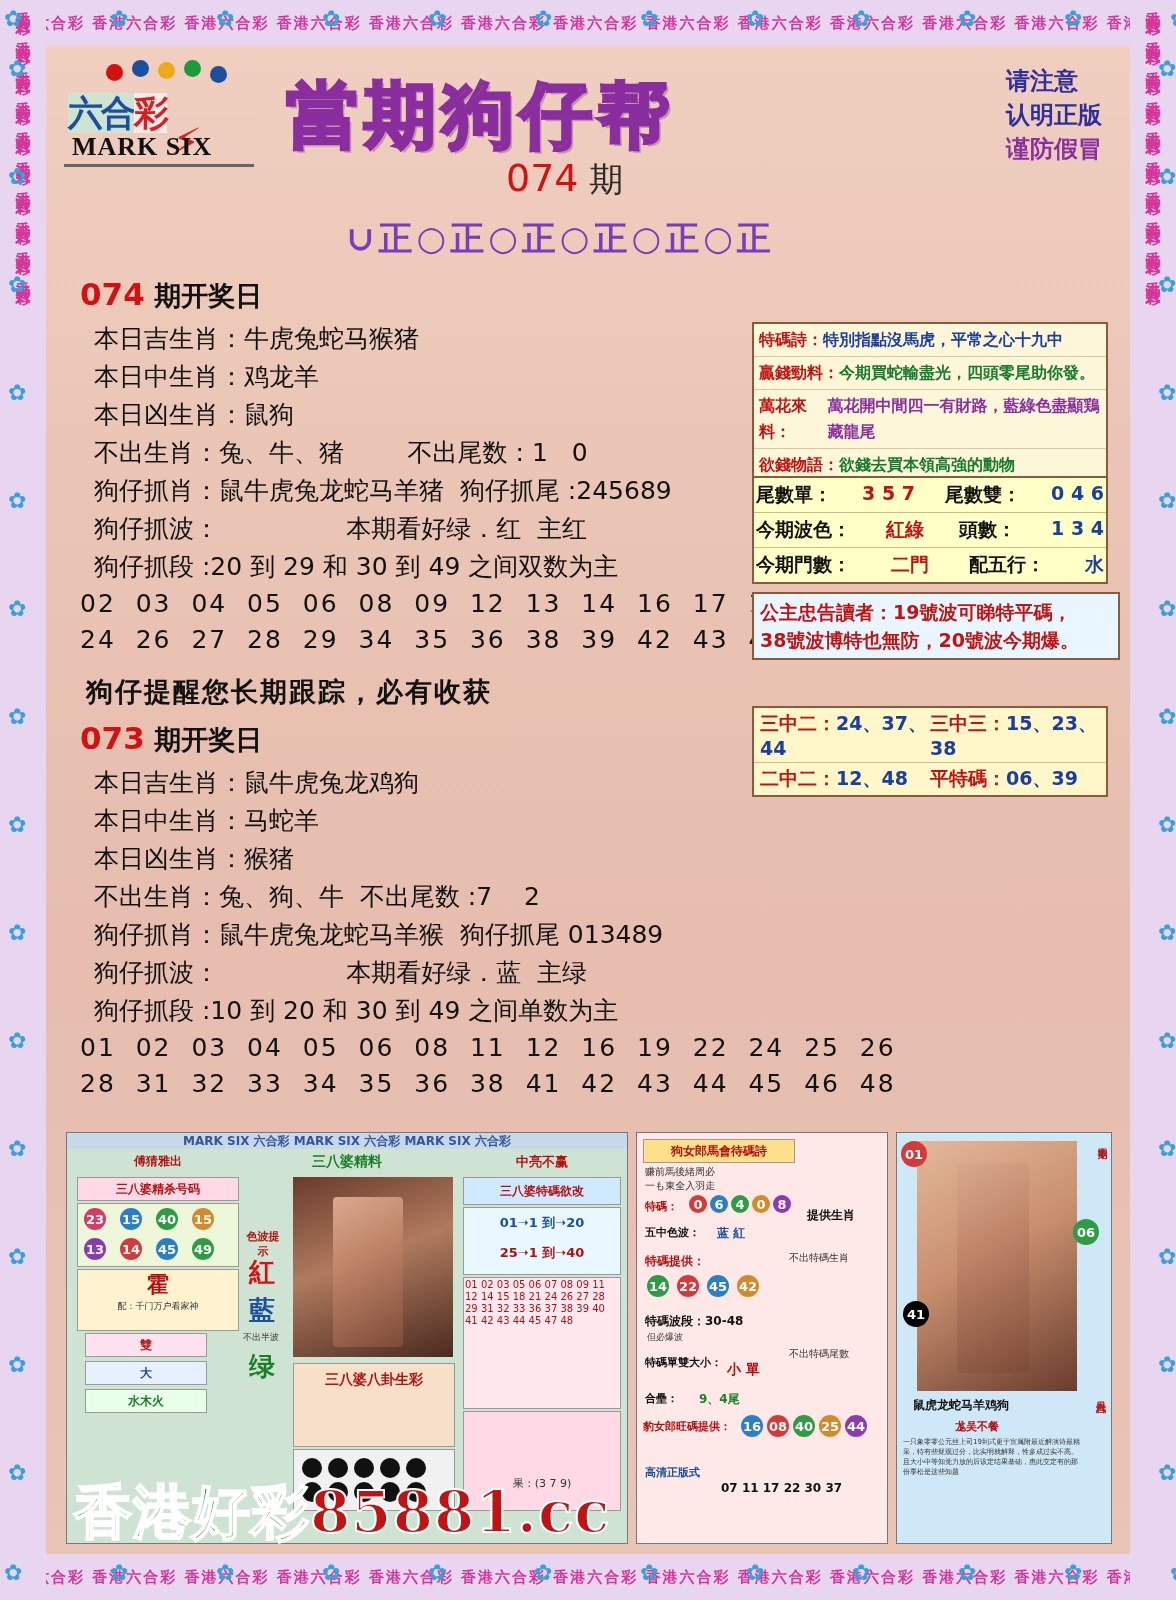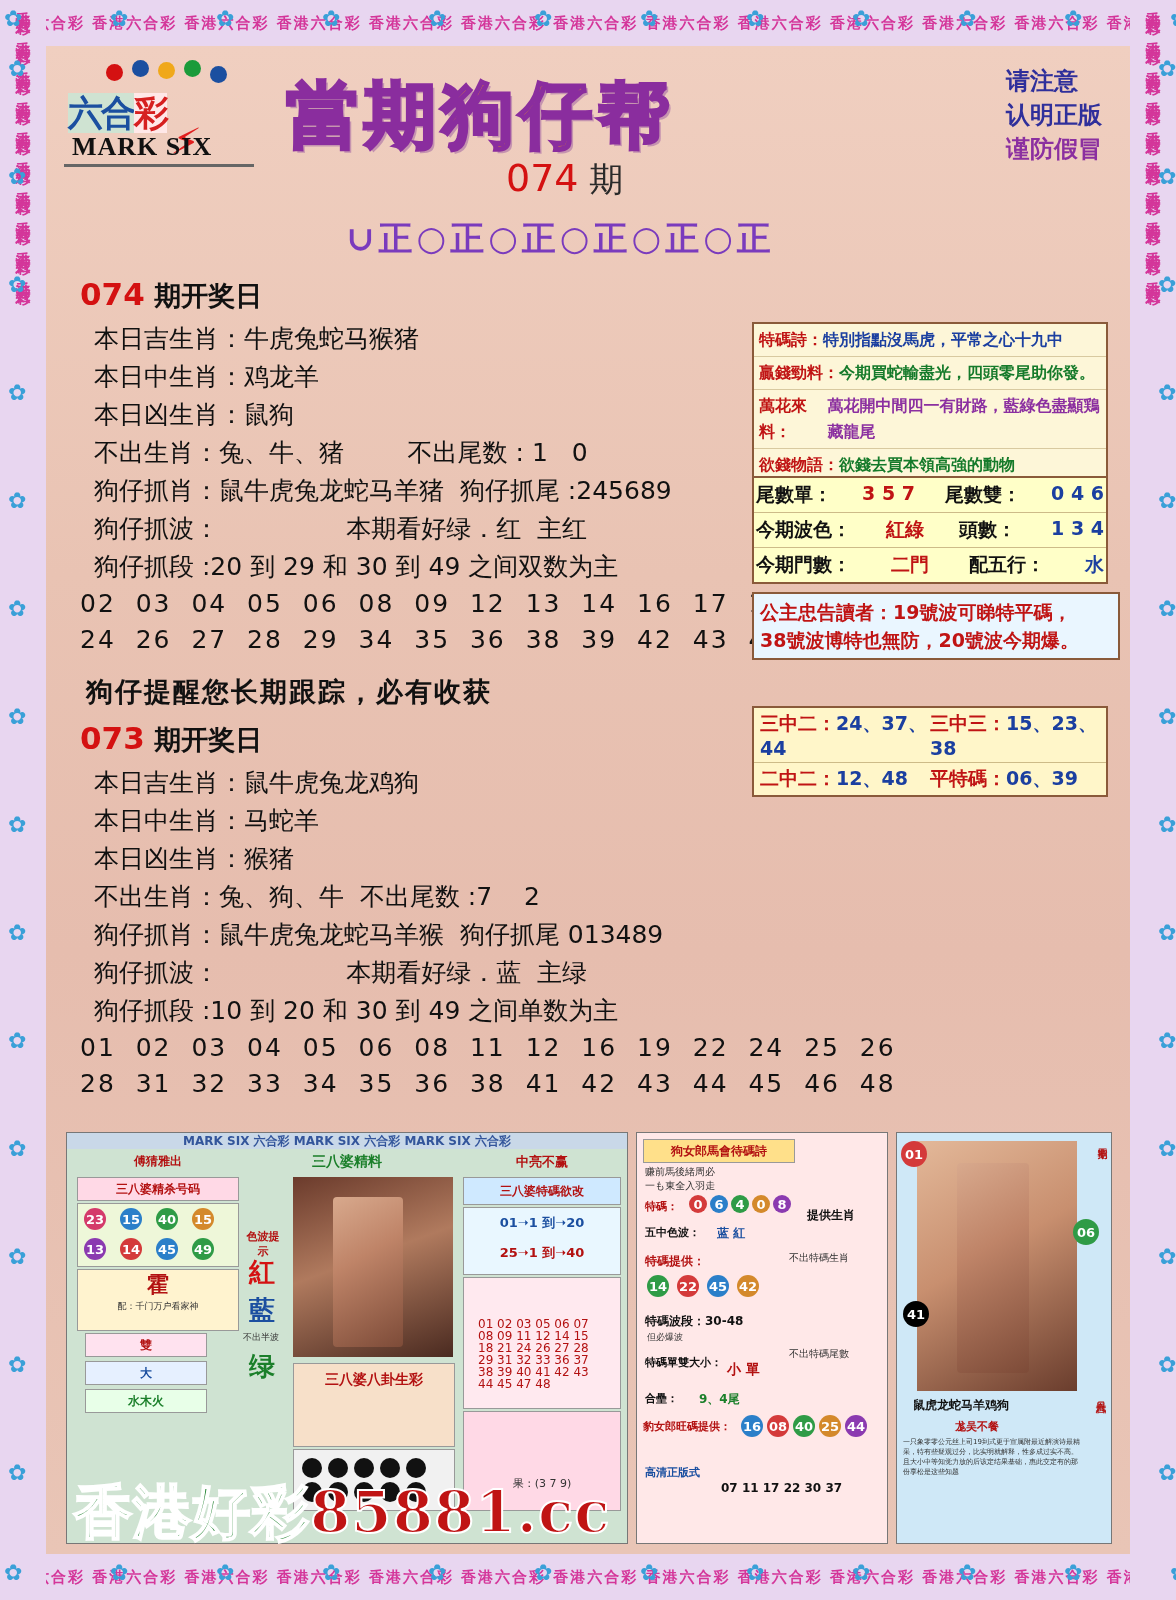--- a/index.html
+++ b/index.html
@@ -400,21 +400,21 @@
         </div>
 
         <div class="mini" style="left:396px;top:44px;width:156px;height:26px;background:#cfe9ff;">
           <div class="mini-t" style="line-height:26px;color:#b31111;">三八婆特碼欲改</div>
         </div>
         <div class="mini" style="left:396px;top:74px;width:156px;height:66px;background:#e9f7ff;">
           <div style="font-size:13px;font-weight:bold;color:#1b4fa0;text-align:center;line-height:30px;">01➝1 到➝20</div>
           <div style="font-size:13px;font-weight:bold;color:#b31111;text-align:center;line-height:30px;">25➝1 到➝40</div>
         </div>
         <div class="mini" style="left:396px;top:144px;width:156px;height:130px;background:#ffe9ef;">
-          <div style="font-size:12px;color:#b31111;padding:14px;line-height:12px;margin-top:26px;">01 02 03 05 06 07 08 09 11 12 14 15 18 21 24 26 27 28 29 31 32 33 36 37 38 39 40 41 42 43 44 45 47 48</div>
+          <div style="font-size:10px;color:#b31111;padding:1px;line-height:12px;">01 02 03 05 06 07 08 09 11 12 14 15 18 21 24 26 27 28 29 31 32 33 36 37 38 39 40 41 42 43 44 45 47 48</div>
         </div>
         <div class="mini" style="left:396px;top:278px;width:156px;height:98px;background:#ffd9e6;">
           <div style="font-size:11px;color:#333;text-align:center;padding-top:64px;">果：(3 7 9)</div>
         </div>
       </div>
     </div>
 
     <div class="card c2">
       <div class="c-inner">
         <div class="mini" style="left:6px;top:6px;width:150px;height:22px;background:#ffe08a;">

